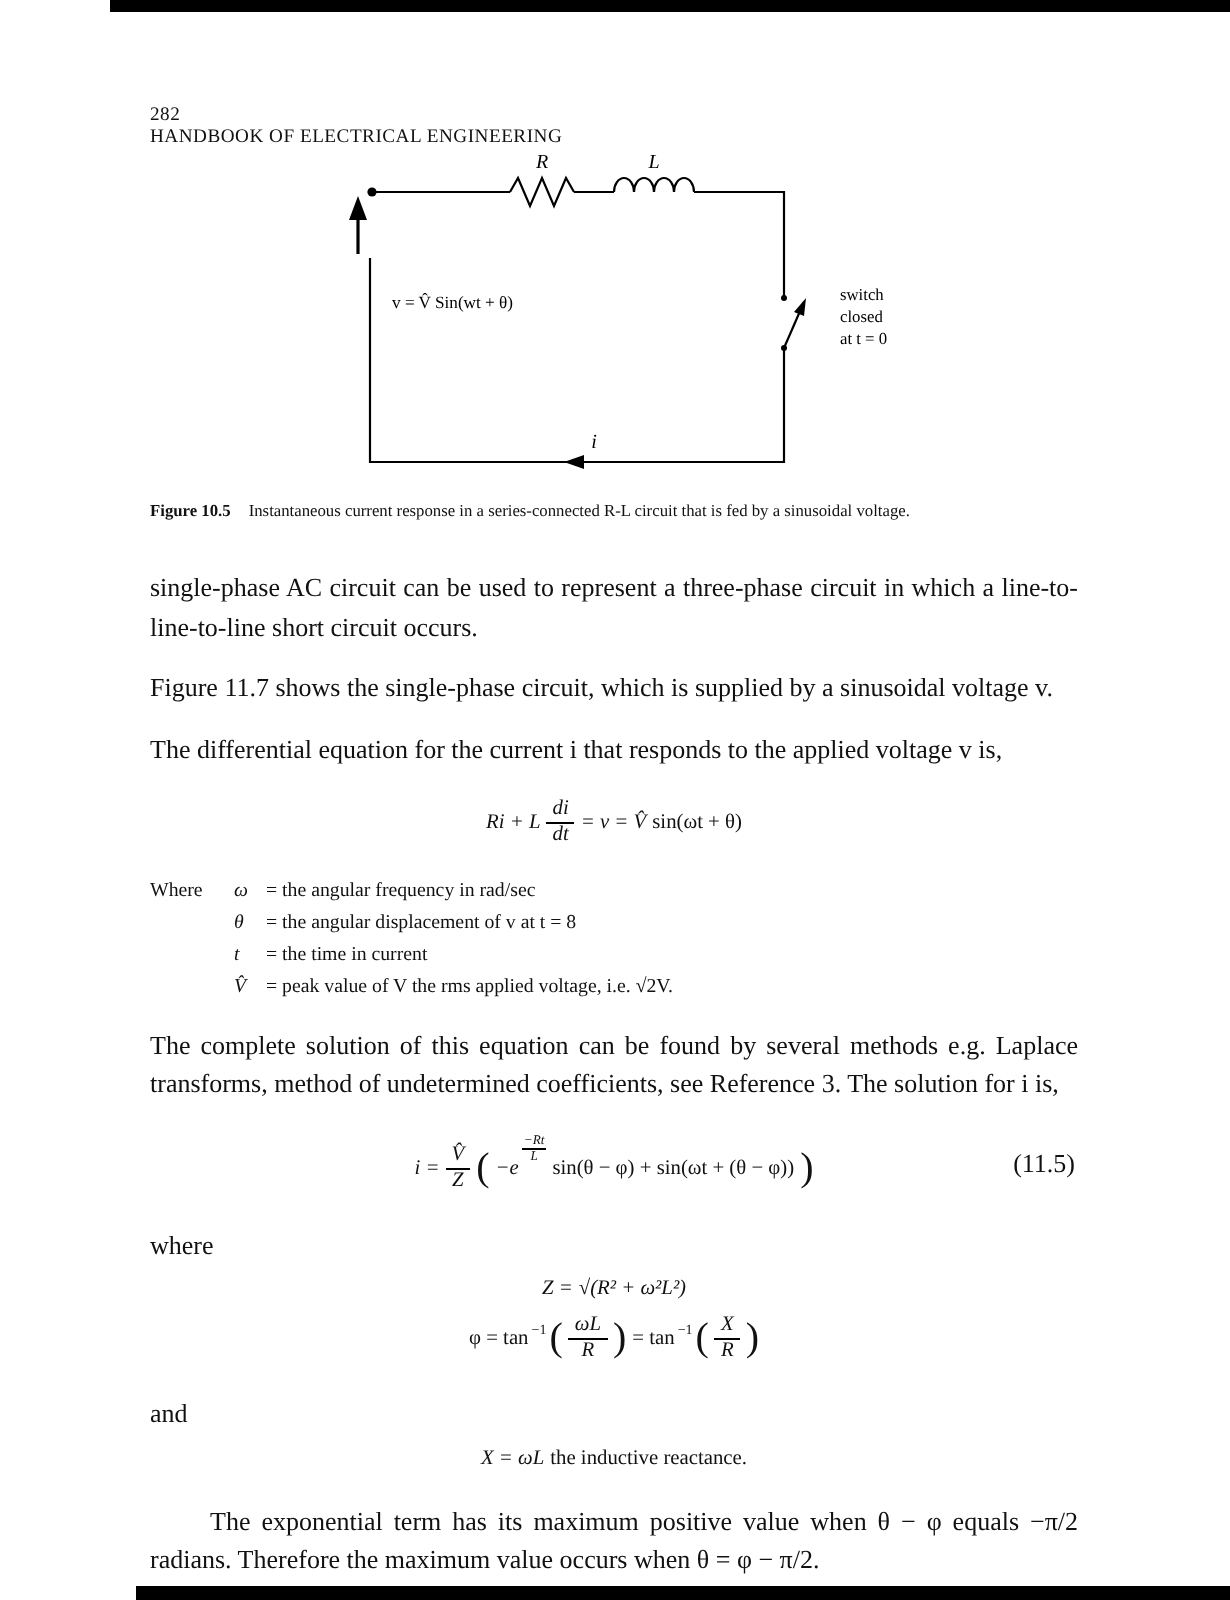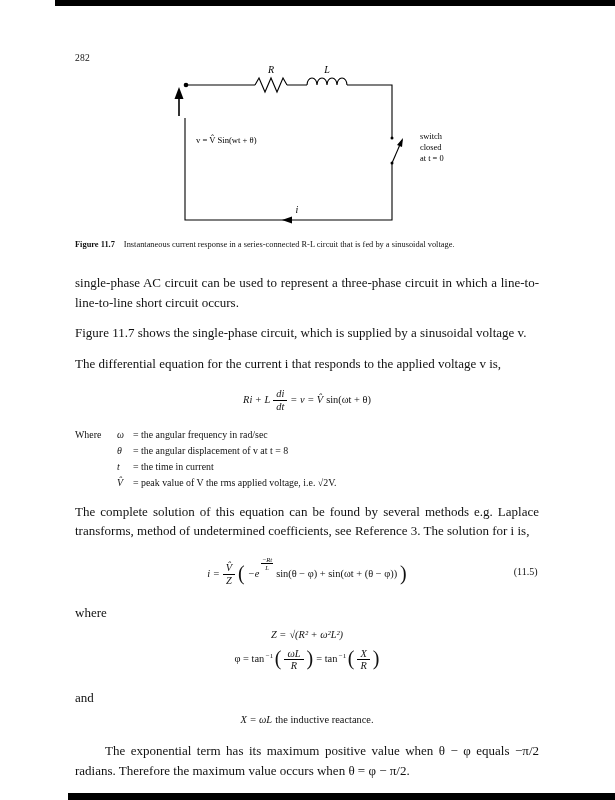--- a/index.html
+++ b/index.html
@@ -31,38 +31,39 @@
   .eq.tight{margin:7px 0;}
   .eq > span, .eq .eq-body > span{margin:0 1.5px;}
   .frac{display:inline-block;vertical-align:middle;text-align:center;line-height:1.12;}
   .frac .n{display:block;border-bottom:1px solid #000;padding:0 3px;font-family:Liberation Serif, serif;}
   .frac .d{display:block;padding:0 3px;}
   .supfrac{display:inline-block;vertical-align:7px;font-size:6.6px;line-height:1.1;text-align:center;margin-left:1px;}
   .supfrac .n{display:block;border-bottom:.7px solid #000;padding:0 1px;}
   .supfrac .d{display:block;}
   .bigp{font-size:20px;vertical-align:-3px;}
   .eq-numbered{position:relative;}
-  .eq-num{position:absolute;right:0;top:50%;transform:translateY(-50%);font-size:10px;}
+  .eq-num{position:absolute;right:0;top:50%;transform:translateY(-50%);font-size:13px;}
   .where-block{margin:14px 0 0 0;font-size:9.9px;line-height:1.6;}
   .where-line{display:flex;}
   .where-lead{display:inline-block;width:42px;flex:none;}
   .where-sym{display:inline-block;width:16px;flex:none;font-style:italic;}
   sup{font-size:7px;}
 </style>
 </head>
 <body>
 
 <div class="sheet">
   <div class="scan-bar top"></div>
   <div class="scan-bar bottom"></div>
 
   <div class="content">
 
     <div class="header">
       <span class="pgnum">282</span>
+      <span>HANDBOOK OF ELECTRICAL ENGINEERING</span>
     </div>
 
     <figure class="fig" style="margin:0;">
       <svg class="circuit" width="464" height="168" viewBox="0 0 464 168">
 
         <path d="M111 22 H180 M212 22 H232 M272 22 H317 V75 M317 100 V157 H110 V55" stroke="#000" stroke-width="1.1" fill="none"></path>
 
         <polyline points="180,22 184,15 190,29 196,15 202,29 208,15 212,22" stroke="#000" stroke-width="1.1" fill="none"></polyline>
 
         <path d="M232 22 a5,7 0 0 1 10,0 a5,7 0 0 1 10,0 a5,7 0 0 1 10,0 a5,7 0 0 1 10,0" stroke="#000" stroke-width="1.1" fill="none"></path>
@@ -81,21 +82,21 @@
 
         <text class="lbl-comp" x="196" y="10" text-anchor="middle">R</text>
         <text class="lbl-comp" x="252" y="10" text-anchor="middle">L</text>
         <text class="lbl-src" x="121" y="80">v = V̂ Sin(wt + θ)</text>
         <text class="lbl-comp" x="222" y="150" text-anchor="middle">i</text>
         <text class="lbl-note" x="345" y="76">switch</text>
         <text class="lbl-note" x="345" y="87">closed</text>
         <text class="lbl-note" x="345" y="98">at t = 0</text>
       </svg>
       <figcaption class="caption">
-        <b>Figure 11.7</b><span>Instantaneous current response in a series-connected R-L circuit that is fed by a sinusoidal voltage.</span>
+        <b>Figure 10.5</b><span>Instantaneous current response in a series-connected R-L circuit that is fed by a sinusoidal voltage.</span>
       </figcaption>
     </figure>
 
     <p class="para first">single-phase AC circuit can be used to represent a three-phase circuit in which a line-to-line-to-line short circuit occurs.</p>
     <p class="para">Figure 11.7 shows the single-phase circuit, which is supplied by a sinusoidal voltage v.</p>
     <p class="para">The differential equation for the current i that responds to the applied voltage v is,</p>
 
     <div class="eq">
       <span class="it">Ri + L</span><span class="frac"><span class="n it">di</span><span class="d it">dt</span></span><span class="it">= v = V̂</span><span>sin(ωt + θ)</span>
     </div>

